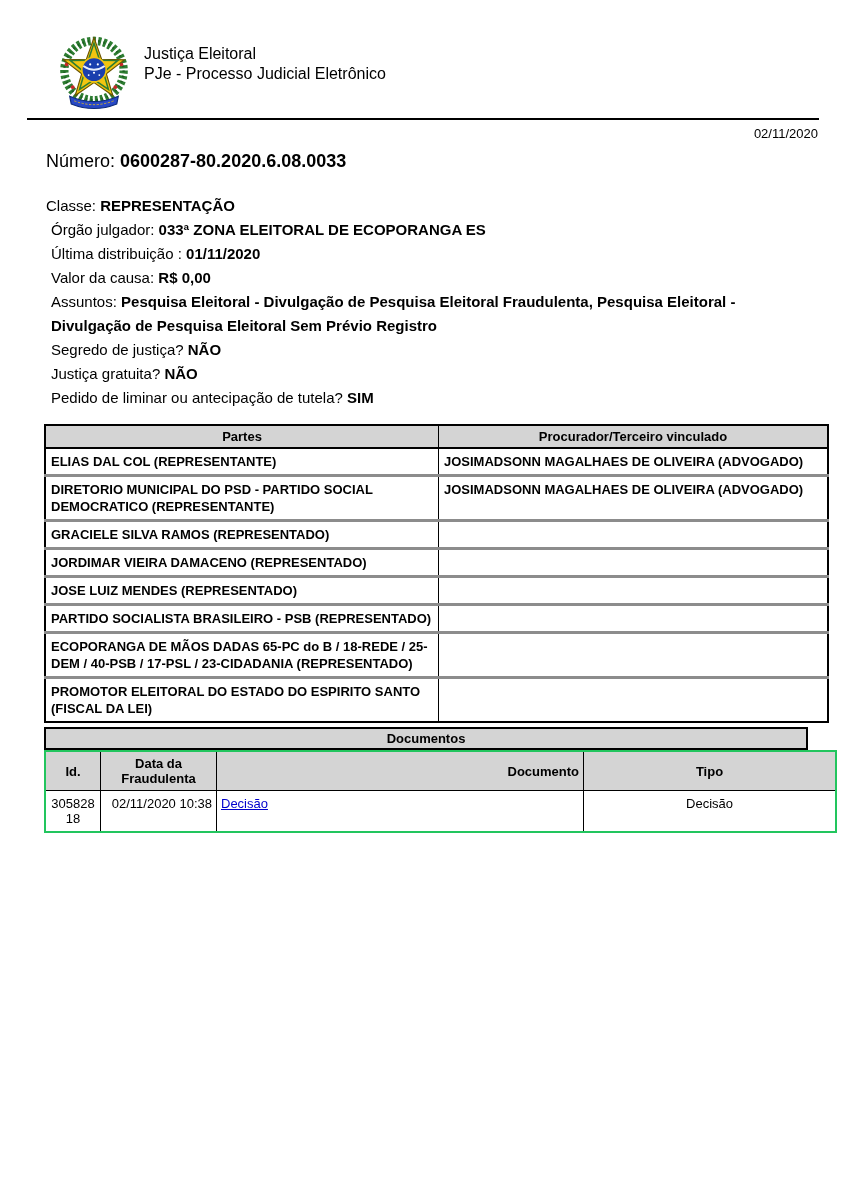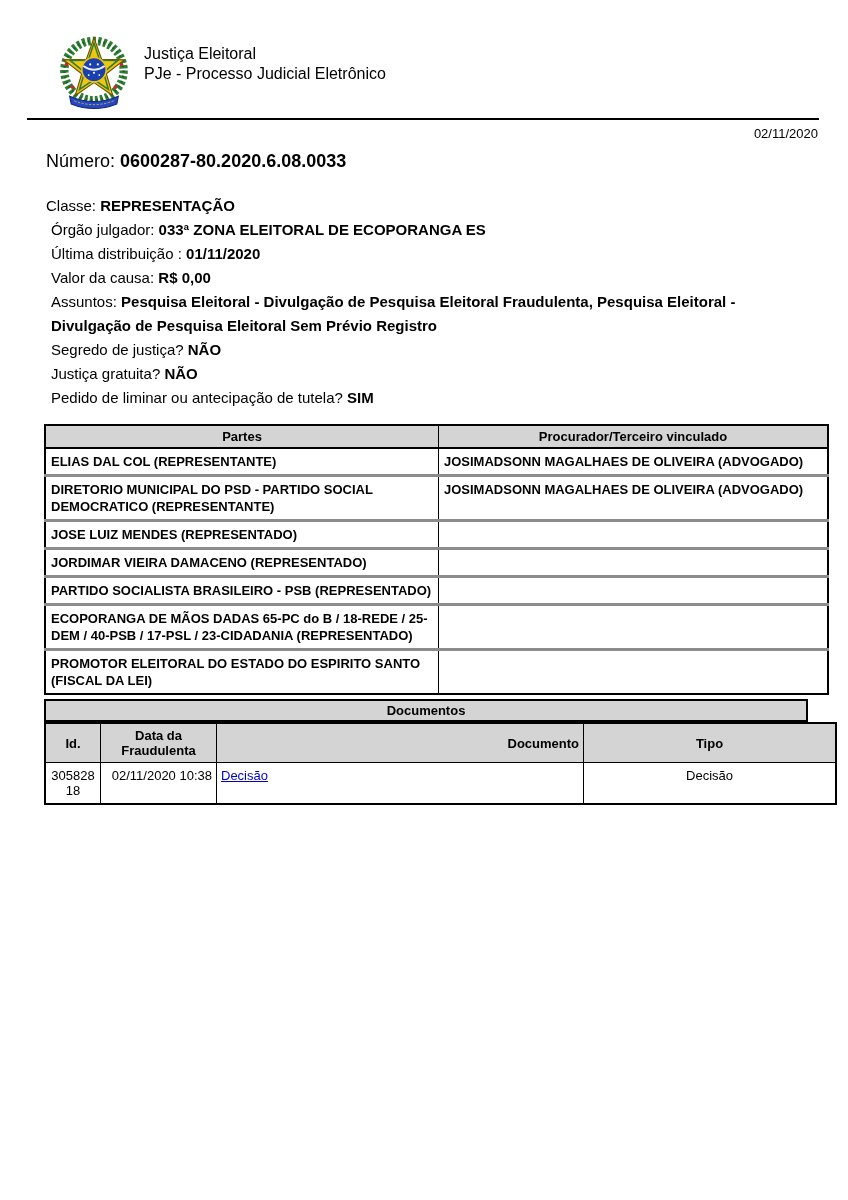--- a/index.html
+++ b/index.html
@@ -56,21 +56,21 @@
     vertical-align: top;
     line-height: 17px;
   }
   .partes-table tbody tr:first-child td { border-top: 2px solid #000; }
   .col-partes { width: 384px; }
   .col-proc  { width: 380px; }
 
   .doc-banner-table { margin-top: 4px; border: 2px solid #000; }
   .doc-banner { padding: 2px 4px; }
 
-  .docs-table { border: 2px solid #000000; }
+  .docs-table { border: 2px solid #22c55e; }
   .docs-table th { vertical-align: middle; line-height: 15px; padding: 4px 4px; }
   .docs-table th.left { text-align: right; }
   .docs-table td {
     border: 1px solid #000;
     padding: 5px 4px;
     vertical-align: top;
     line-height: 15px;
   }
   .docs-table .c-id   { width: 46px;  text-align: center; word-break: break-all; }
   .docs-table .c-date { width: 107px; text-align: center; }
@@ -159,25 +159,29 @@
     <tbody>
       <tr>
         <td>ELIAS DAL COL (REPRESENTANTE)</td>
         <td>JOSIMADSONN MAGALHAES DE OLIVEIRA (ADVOGADO)</td>
       </tr>
       <tr>
         <td>DIRETORIO MUNICIPAL DO PSD - PARTIDO SOCIAL DEMOCRATICO (REPRESENTANTE)</td>
         <td>JOSIMADSONN MAGALHAES DE OLIVEIRA (ADVOGADO)</td>
       </tr>
       <tr>
+        <td>GRACIELE SILVA RAMOS (REPRESENTADO)</td>
+        <td></td>
+      </tr>
+      <tr>
+        <td>JORDIMAR VIEIRA DAMACENO (REPRESENTADO)</td>
+        <td></td>
+      </tr>
+      <tr>
         <td>JOSE LUIZ MENDES (REPRESENTADO)</td>
-        <td></td>
-      </tr>
-      <tr>
-        <td>JORDIMAR VIEIRA DAMACENO (REPRESENTADO)</td>
         <td></td>
       </tr>
       <tr>
         <td>PARTIDO SOCIALISTA BRASILEIRO - PSB (REPRESENTADO)</td>
         <td></td>
       </tr>
       <tr>
         <td>ECOPORANGA DE MÃOS DADAS 65-PC do B / 18-REDE / 25-DEM / 40-PSB / 17-PSL / 23-CIDADANIA (REPRESENTADO)</td>
         <td></td>
       </tr>

